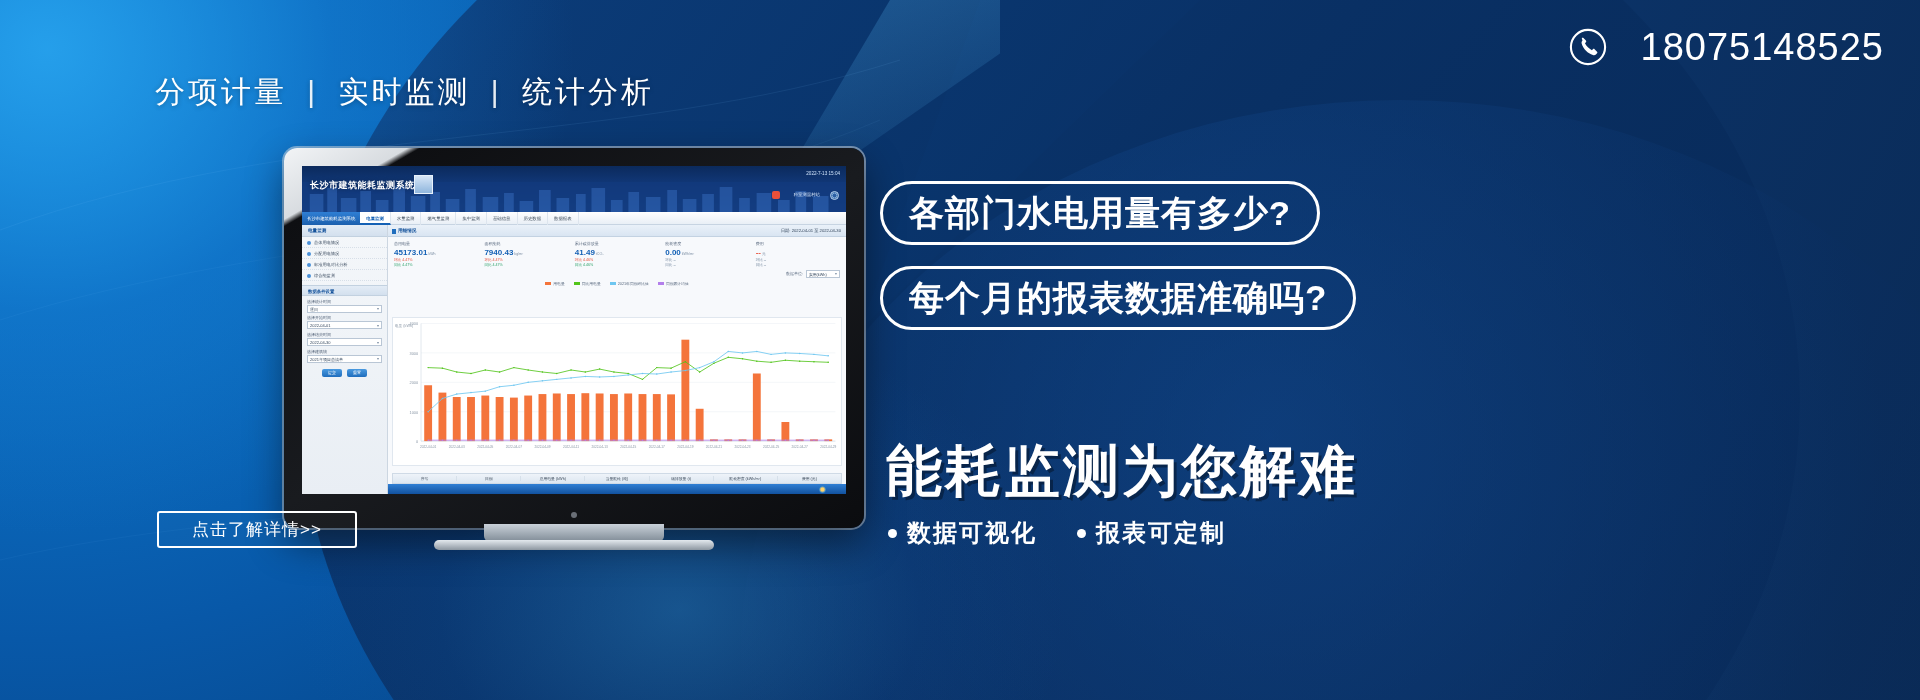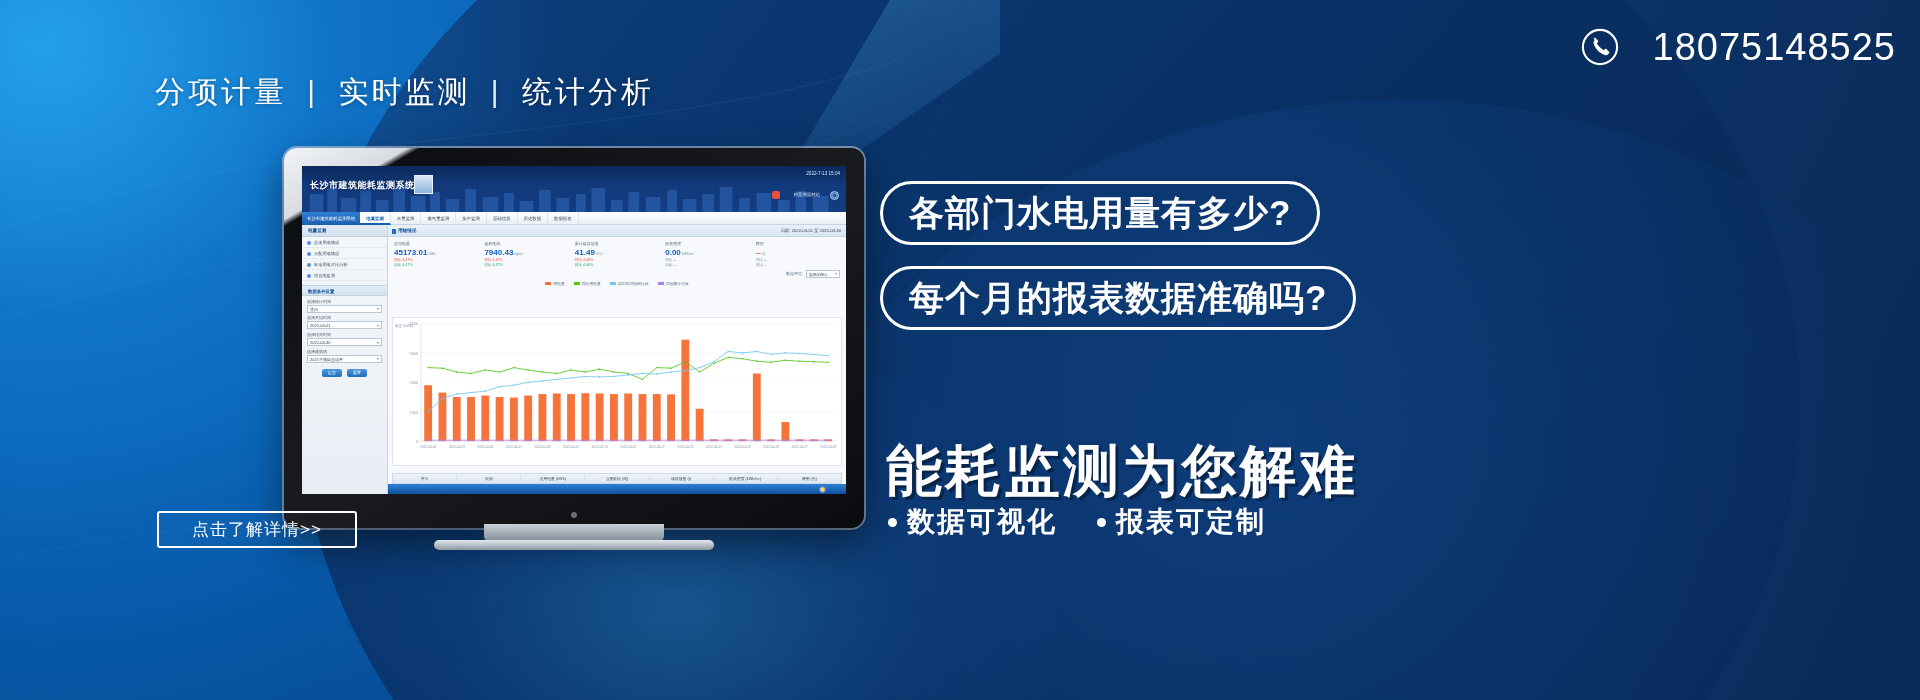--- a/index.html
+++ b/index.html
@@ -49,21 +49,21 @@
   #tagline {
     position:absolute; left:155px; top:72px;
     color:#fff; font-size:30px; letter-spacing:3px; font-weight:500;
     text-shadow:0 1px 5px rgba(0,0,0,.30);
     white-space:nowrap;
   }
   #tagline .sep { opacity:.9; margin:0 9px; font-weight:300; }
 
   
   #phone-block {
-    position:absolute; right:24px; top:28px;
+    position:absolute; right:36px; top:28px;
     display:flex; align-items:center; gap:34px; color:#fff;
   }
   #phone-icon { width:38px; height:38px; flex:0 0 38px; }
   #phone-number { font-size:38px; letter-spacing:1px; font-weight:500; line-height:1; }
 
   
   #monitor { position:absolute; left:268px; top:148px; width:580px; height:380px;margin-left:16px; }
   .mon-bezel {
     position:absolute; inset:0;
     background:linear-gradient(150deg,#f2f4f6 0%, #d8dce0 10%, #0e0f12 11%, #191b1f 50%, #0b0c0f 100%);
@@ -238,32 +238,32 @@
     background:rgba(255,255,255,.02);
   }
 
   
   .pill {
     position:absolute; border:3px solid #ffffff; border-radius:40px;
     height:64px; display:flex; align-items:center; padding:0 26px;
     color:#fff; font-size:35px; font-weight:700; letter-spacing:1px;
     white-space:nowrap;
   }
-  #pill-1 { left:880px; top:181px; }
+  #pill-1 { left:880px; top:181px;font-family:Liberation Mono, monospace; }
   #pill-2 { left:880px; top:266px; }
 
   #headline {
     position:absolute; left:886px; top:434px;
     color:#fff; font-size:56px; font-weight:700; letter-spacing:3px;
     text-shadow:3px 3px 0 rgba(0,0,0,.35);
     white-space:nowrap;
   }
   #bullets {
-    position:absolute; left:888px; top:503px;
-    color:#fff; font-size:28px; font-weight:700; letter-spacing:2px;
+    position:absolute; left:888px; top:517px;
+    color:#fff; font-size:24px; font-weight:700; letter-spacing:2px;
     display:flex; gap:40px; white-space:nowrap;font-family:Liberation Serif, serif;
   }
   #bullets .b { display:flex; align-items:center; gap:10px; }
   #bullets .dot { width:9px; height:9px; border-radius:50%; background:#fff; display:inline-block; }
 </style>
 </head>
 <body>
 
 <div id="bg">
   <div class="bg-base"></div>

